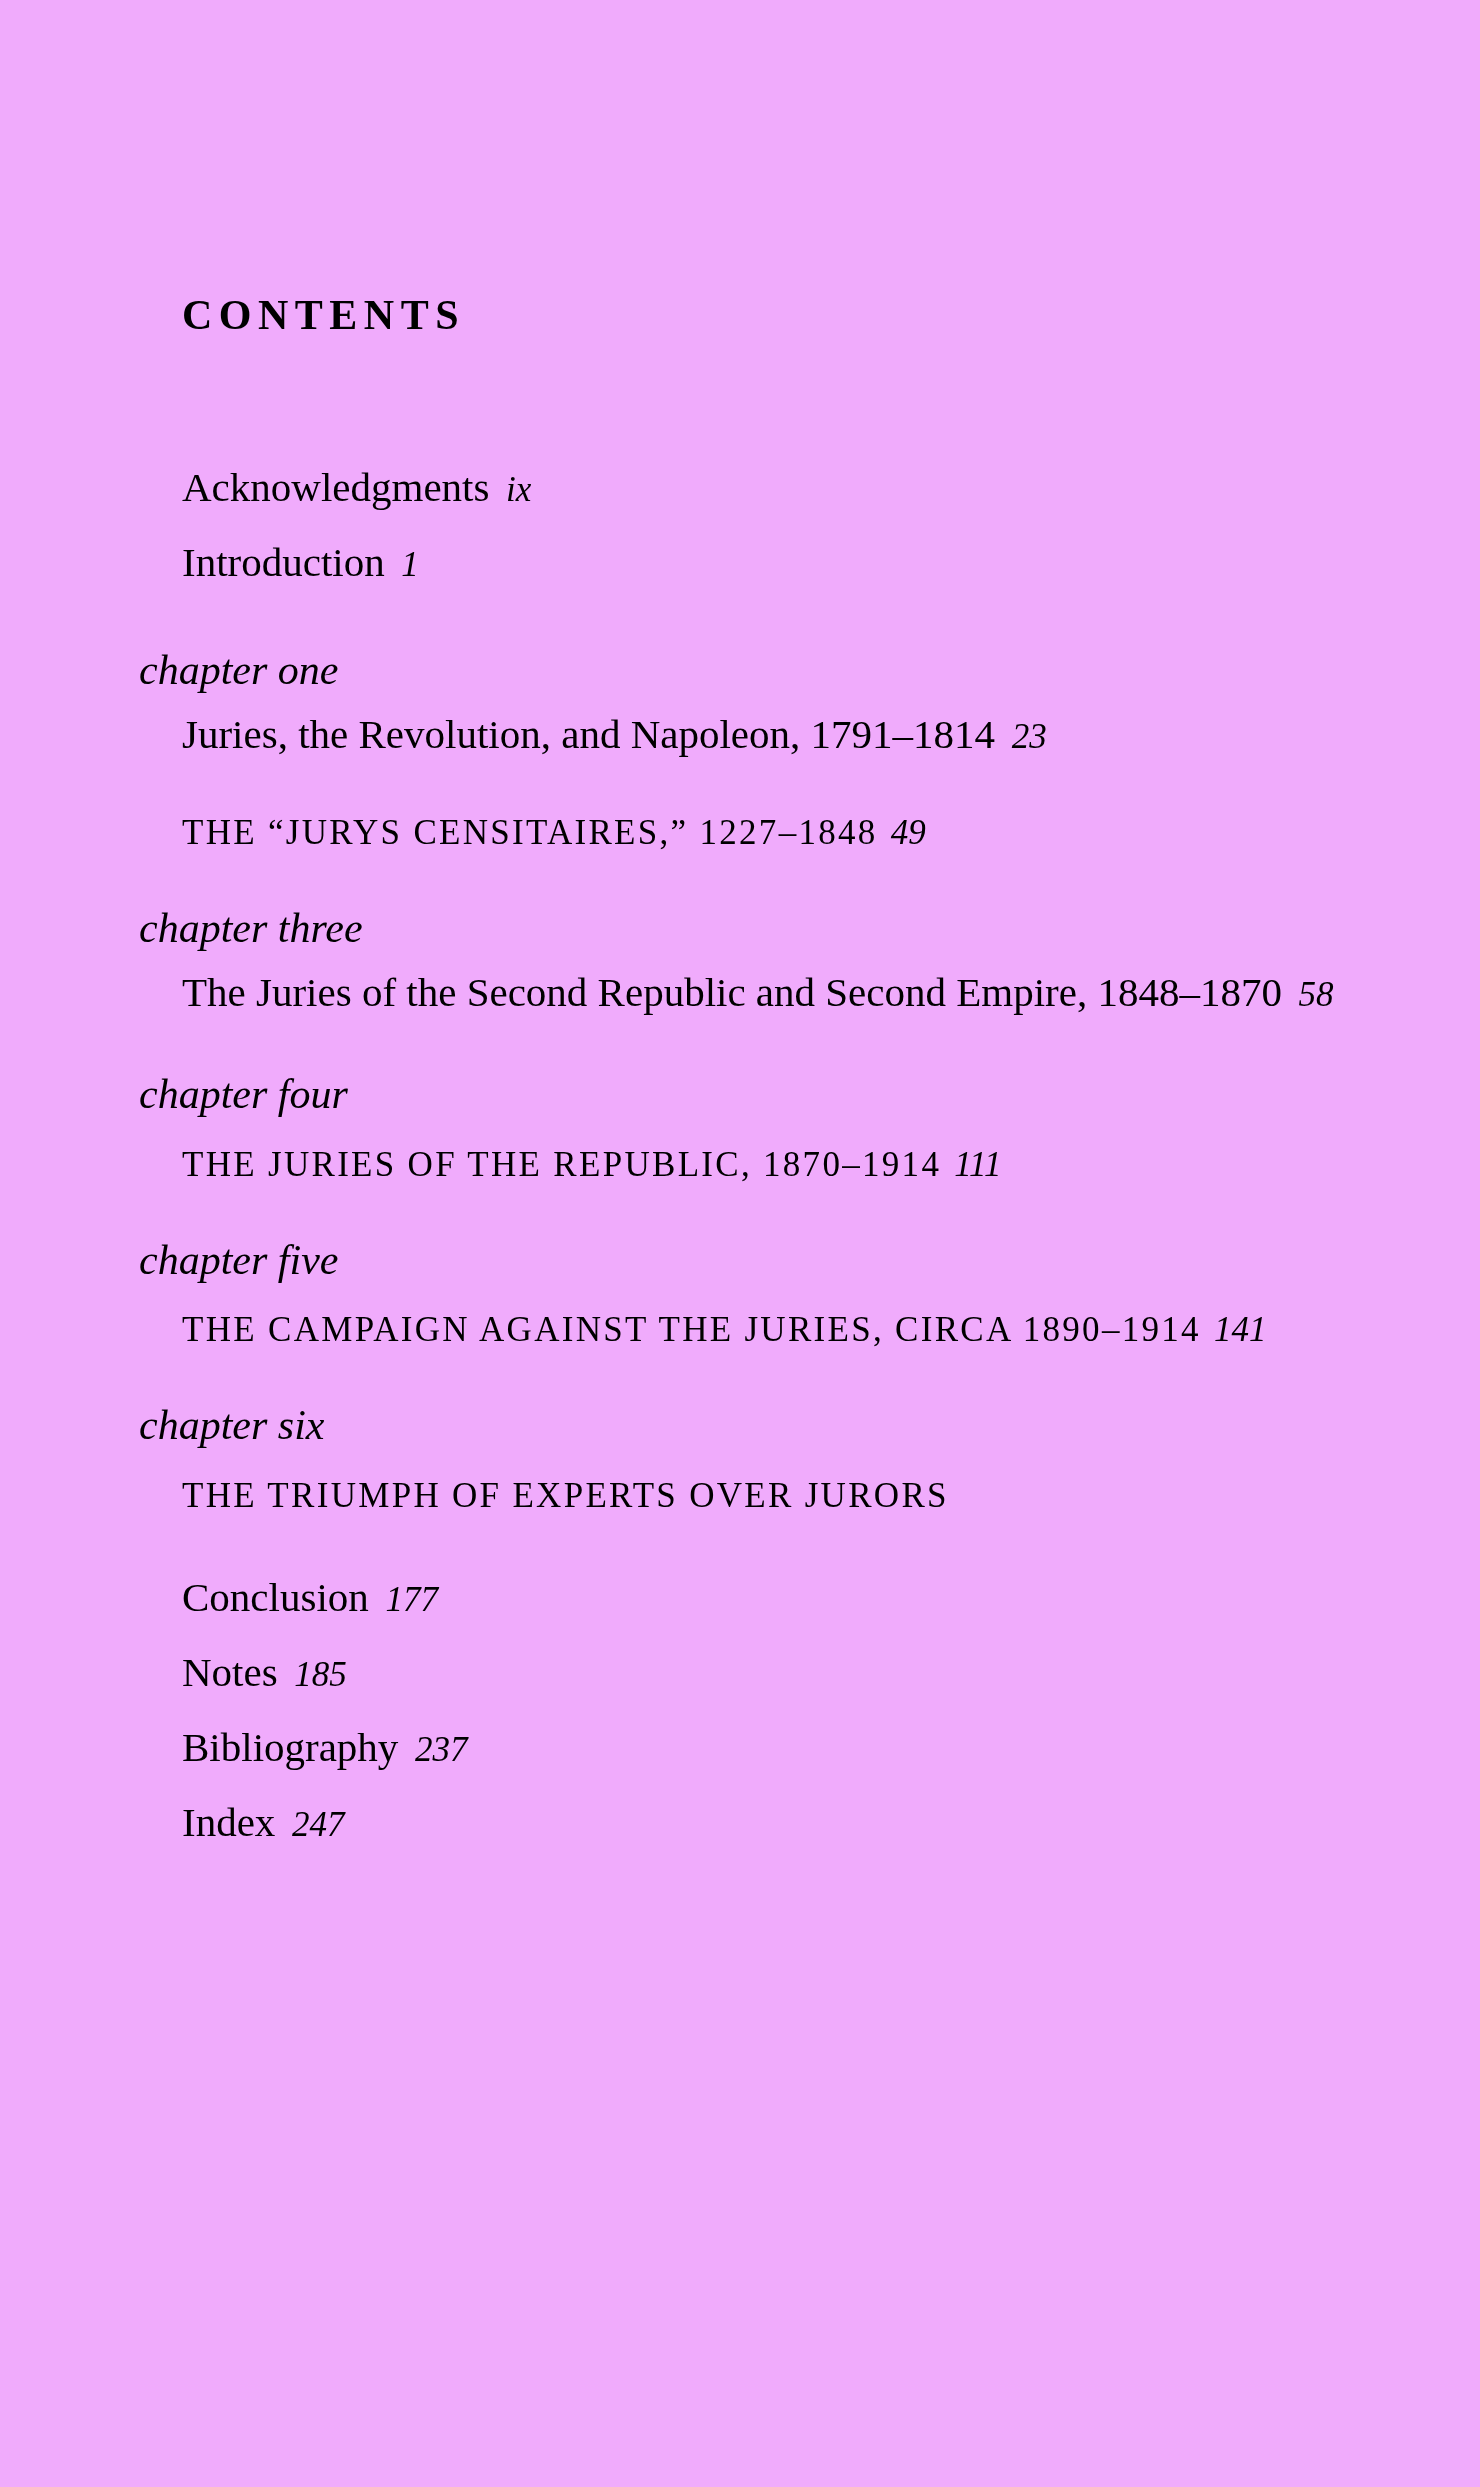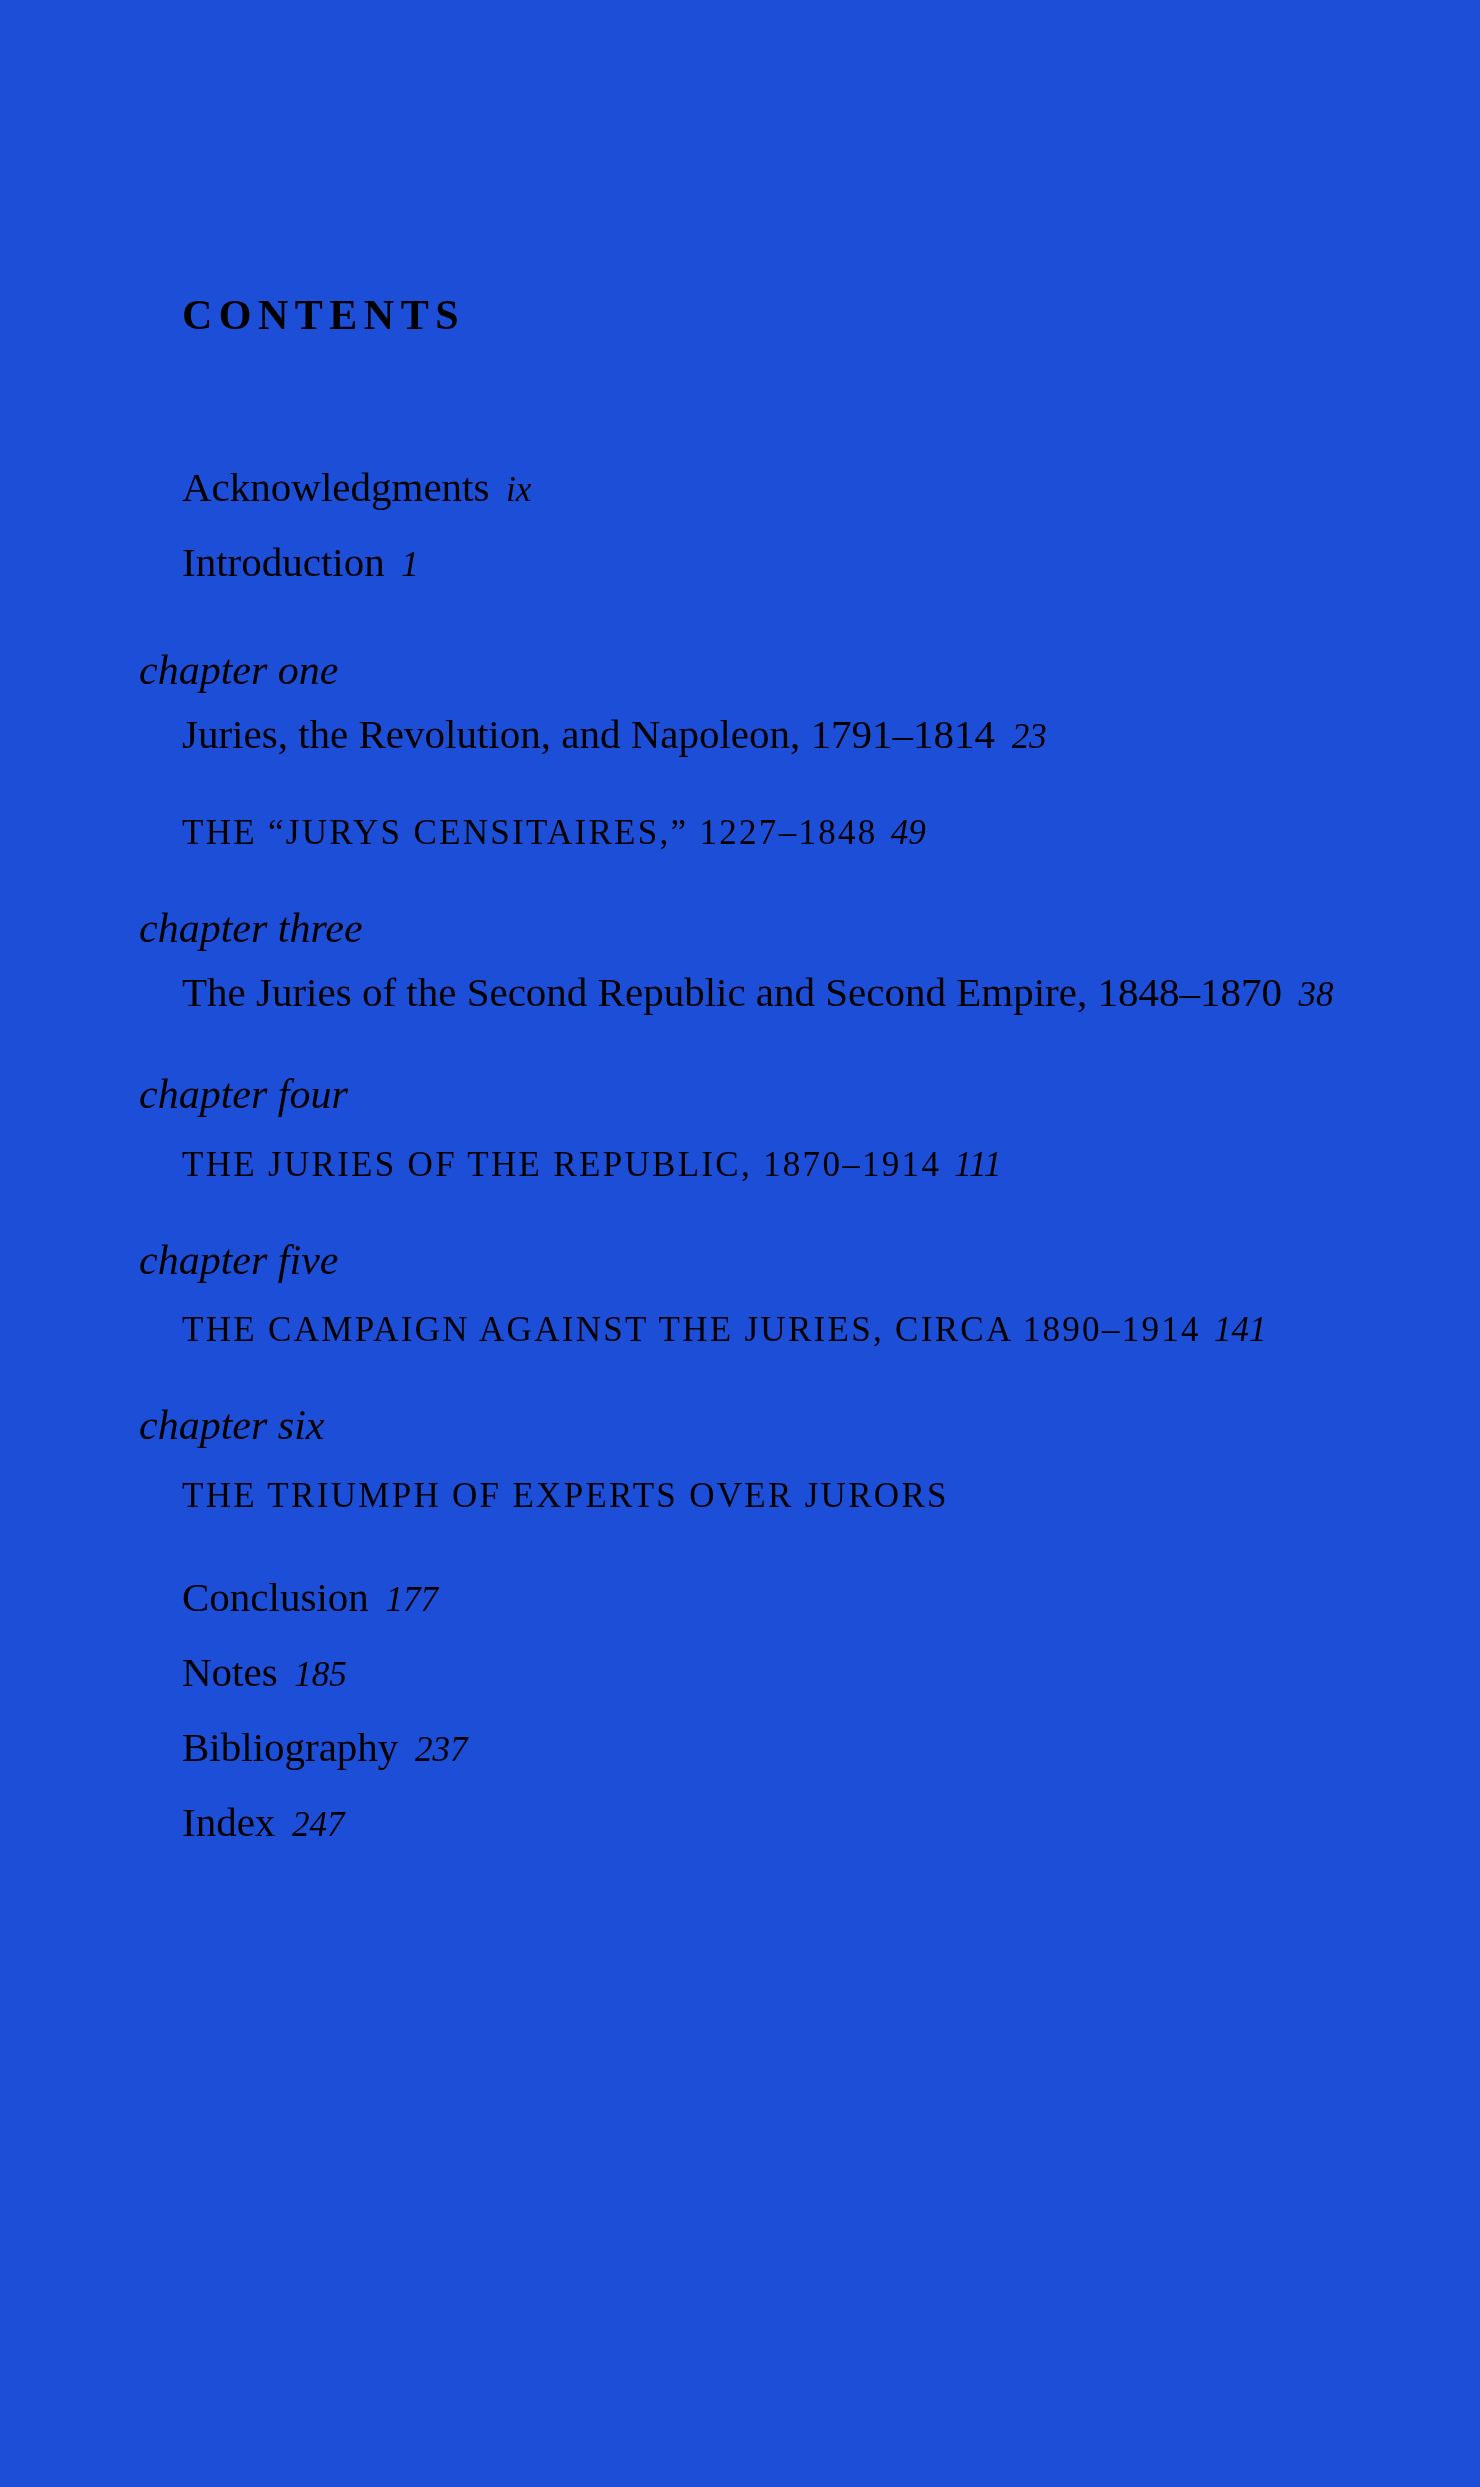--- a/index.html
+++ b/index.html
@@ -4,21 +4,21 @@
 <style>
   html, body {
     margin: 0;
     padding: 0;
     background: #ffffff;
   }
   .page {
     position: relative;
     width: 1480px;
     height: 2487px;
-    background: #1d4ed8;
+    background: #f0abfc;
     color: #000000;
     font-family: "Liberation Serif", serif;
     box-sizing: border-box;
     padding: 293px 111px 0 182px;
     overflow: hidden;
   }
   .page-title {
     font-size: 42px;
     line-height: 44px;
     font-weight: bold;
@@ -88,21 +88,21 @@
     <p class="chapter-label">chapter one</p>
     <p class="subtitle"><span>Juries, the Revolution, and Napoleon, 1791–1814</span><span class="pagenum">23</span></p>
   </section>
 
   <section class="chapter">
     <p class="kicker"><span>THE “JURYS CENSITAIRES,” 1227–1848</span><span class="pagenum">49</span></p>
   </section>
 
   <section class="chapter">
     <p class="chapter-label">chapter three</p>
-    <p class="subtitle"><span>The Juries of the Second Republic and Second Empire, 1848–1870</span><span class="pagenum">38</span></p>
+    <p class="subtitle"><span>The Juries of the Second Republic and Second Empire, 1848–1870</span><span class="pagenum">58</span></p>
   </section>
 
   <section class="chapter">
     <p class="chapter-label">chapter four</p>
     <p class="kicker"><span>THE JURIES OF THE REPUBLIC, 1870–1914</span><span class="pagenum">111</span></p>
   </section>
 
   <section class="chapter">
     <p class="chapter-label">chapter five</p>
     <p class="kicker"><span>THE CAMPAIGN AGAINST THE JURIES, CIRCA 1890–1914</span><span class="pagenum">141</span></p>

